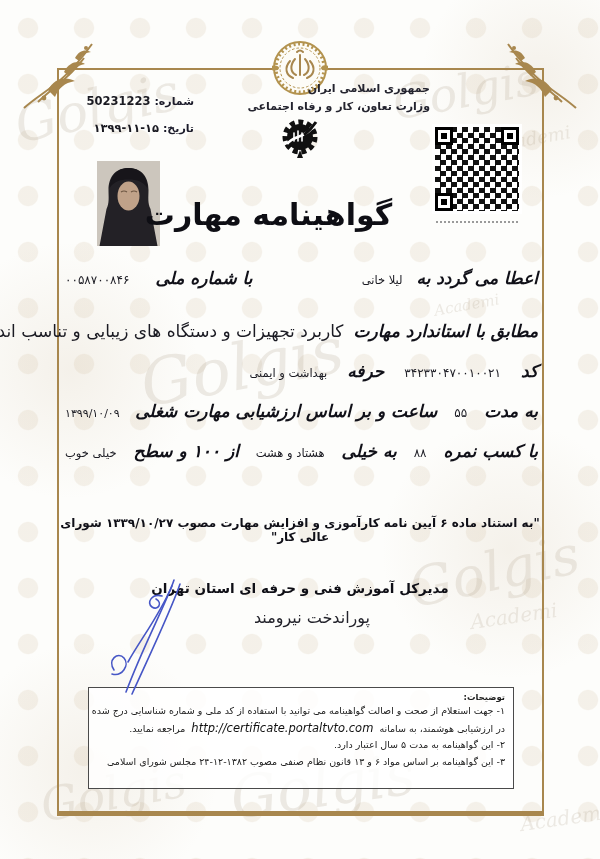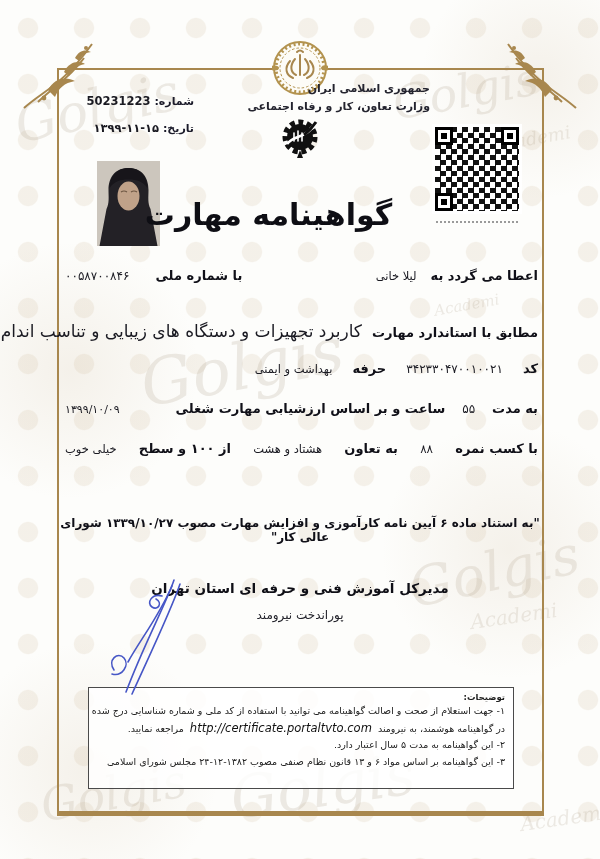--- a/index.html
+++ b/index.html
@@ -45,35 +45,35 @@
   .finder::after{content:"";position:absolute;left:3px;top:3px;width:6px;height:6px;background:#000;}
   .finder.tl{left:0;top:0;} .finder.tr{right:0;top:0;} .finder.bl{left:0;bottom:0;}
   .qr-dots{position:absolute;left:436px;top:221px;width:82px;border-top:2px dotted #9a9a9a;}
   
   .photo{position:absolute;left:97px;top:161px;width:63px;height:85px;box-shadow:0 0 0 1px #b9b3aa inset;}
   
   .title{position:absolute;left:0;top:197px;width:537px;text-align:center;direction:rtl;font-size:30px;font-weight:800;color:#0e0e14;letter-spacing:-1px;}
   
   .body{position:absolute;left:65px;top:261px;width:473px;direction:rtl;}
   .bline{position:absolute;left:0;right:0;display:flex;align-items:baseline;white-space:nowrap;}
-  .lab{font-weight:700;font-size:13px;color:#101018;}
+  .lab{font-weight:700;font-size:17px;color:#101018;font-style:italic;}
   .val{font-weight:400;font-size:11.5px;color:#1a1a22;}
   .num{font-weight:400;font-size:12px;color:#1a1a22;}
   .grp{display:flex;align-items:baseline;gap:14px;}
   .between{justify-content:space-between;}
   .ln-a{top:7px;}
   .ln-b{top:60px;gap:10px;}
   .ln-c{top:100px;gap:20px;}
   .ln-d{top:140px;}
   .ln-e{top:180px;justify-content:space-between;}
   
   .quote{position:absolute;left:60px;top:516px;width:480px;text-align:center;direction:rtl;font-size:12px;font-weight:700;color:#101018;}
   
   .sig-title{position:absolute;left:100px;top:580px;width:400px;text-align:center;direction:rtl;font-size:13.5px;font-weight:700;color:#0f0f16;}
-  .sig-name{position:absolute;left:100px;top:608px;width:400px;text-align:center;direction:rtl;font-size:12px;font-weight:400;color:#23232b;}
+  .sig-name{position:absolute;left:112px;top:608px;width:400px;text-align:center;direction:rtl;font-size:16px;font-weight:400;color:#23232b;}
   .sig-mark{position:absolute;left:102px;top:574px;width:100px;height:125px;z-index:3;}
   
   .notes{position:absolute;left:88px;top:687px;width:426px;height:102px;border:1px solid #4a4a4a;background:rgba(255,255,255,0.85);box-sizing:border-box;padding:3px 8px 0;direction:rtl;text-align:right;z-index:2;}
   .notes .head{font-size:8.5px;font-weight:700;color:#1d1d1d;line-height:12px;}
   .notes .nline{font-size:9.5px;color:#202020;line-height:16.5px;white-space:nowrap;}
   .notes .url{direction:ltr;unicode-bidi:embed;display:inline-block;font-size:11.5px;color:#111;margin:0 3px;font-style:italic;}
   svg{display:block;}
 </style>
 </head>
 <body>
@@ -229,21 +229,21 @@
         <span class="lab">به مدت</span>
         <span class="num">۵۵</span>
         <span class="lab">ساعت و بر اساس ارزشیابی مهارت شغلی</span>
       </span>
       <span class="num" dir="ltr" style="font-size:11px;">۱۳۹۹/۱۰/۰۹</span>
     </div>
 
     <div class="bline ln-e">
       <span class="lab">با کسب نمره</span>
       <span class="num">۸۸</span>
-      <span class="lab">به تعاون</span>
+      <span class="lab">به خیلی</span>
       <span class="val">هشتاد و هشت</span>
       <span class="lab">از ۱۰۰ و سطح</span>
       <span class="val">خیلی خوب</span>
     </div>
 
   </div>
 
   <div class="quote">"به استناد ماده ۶ آیین نامه کارآموزی و افزایش مهارت مصوب ۱۳۳۹/۱۰/۲۷ شورای عالی کار"</div>
 
   <div class="sig-title">مدیرکل آموزش فنی و حرفه ای استان تهران</div>
@@ -257,21 +257,21 @@
         <path d="M60 22 C50 19 44 29 50 33 C56 37 61 29 54 25"></path>
         <path d="M12 96 C5 86 16 77 22 84 C28 91 20 103 10 100"></path>
       </g>
     </svg>
   </div>
 
   <div class="notes">
     <div class="head">توضیحات:</div>
     <div class="nline">۱- جهت استعلام از صحت و اصالت گواهینامه می توانید با استفاده از کد ملی و شماره شناسایی درج شده</div>
     <div class="nline">
-      <span>در گواهینامه هوشمند، به نیرومند</span>
+      <span>در ارزشیابی هوشمند، به سامانه</span>
       <span class="url">http://certificate.portaltvto.com</span>
       <span>مراجعه نمایید.</span>
     </div>
     <div class="nline">۲- این گواهینامه به مدت ۵ سال اعتبار دارد.</div>
     <div class="nline">۳- این گواهینامه بر اساس مواد ۶ و ۱۳ قانون نظام صنفی مصوب ۱۳۸۲-۱۲-۲۴ مجلس شورای اسلامی</div>
   </div>
 
 </div>
 
 </body></html>

